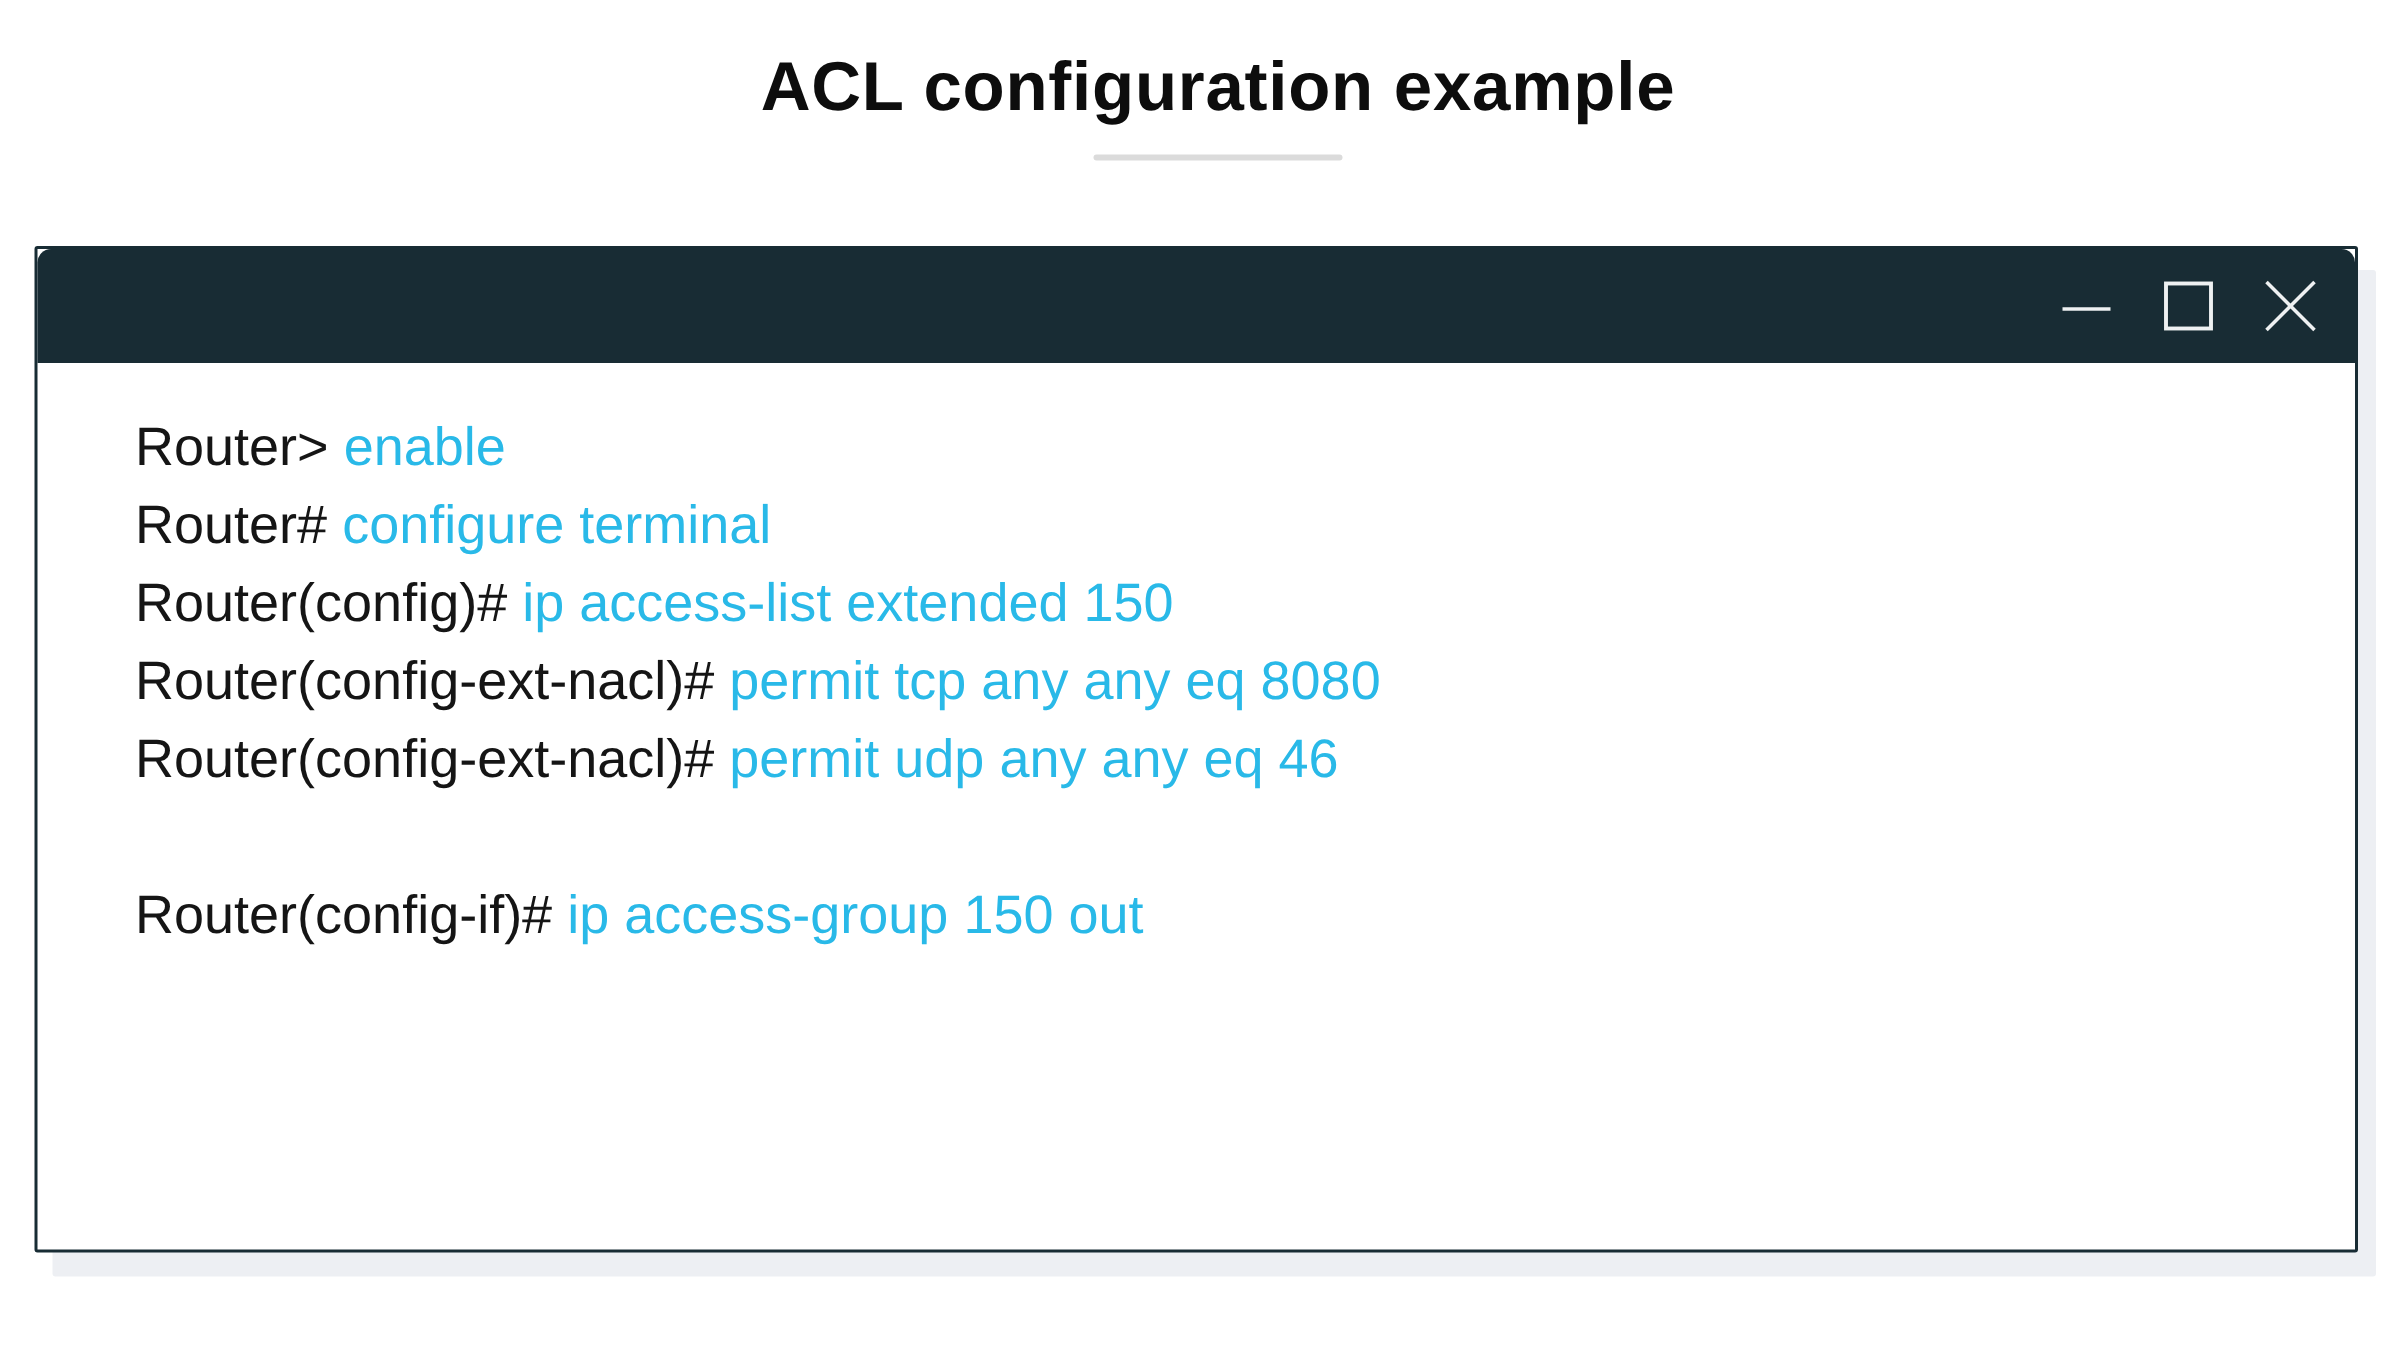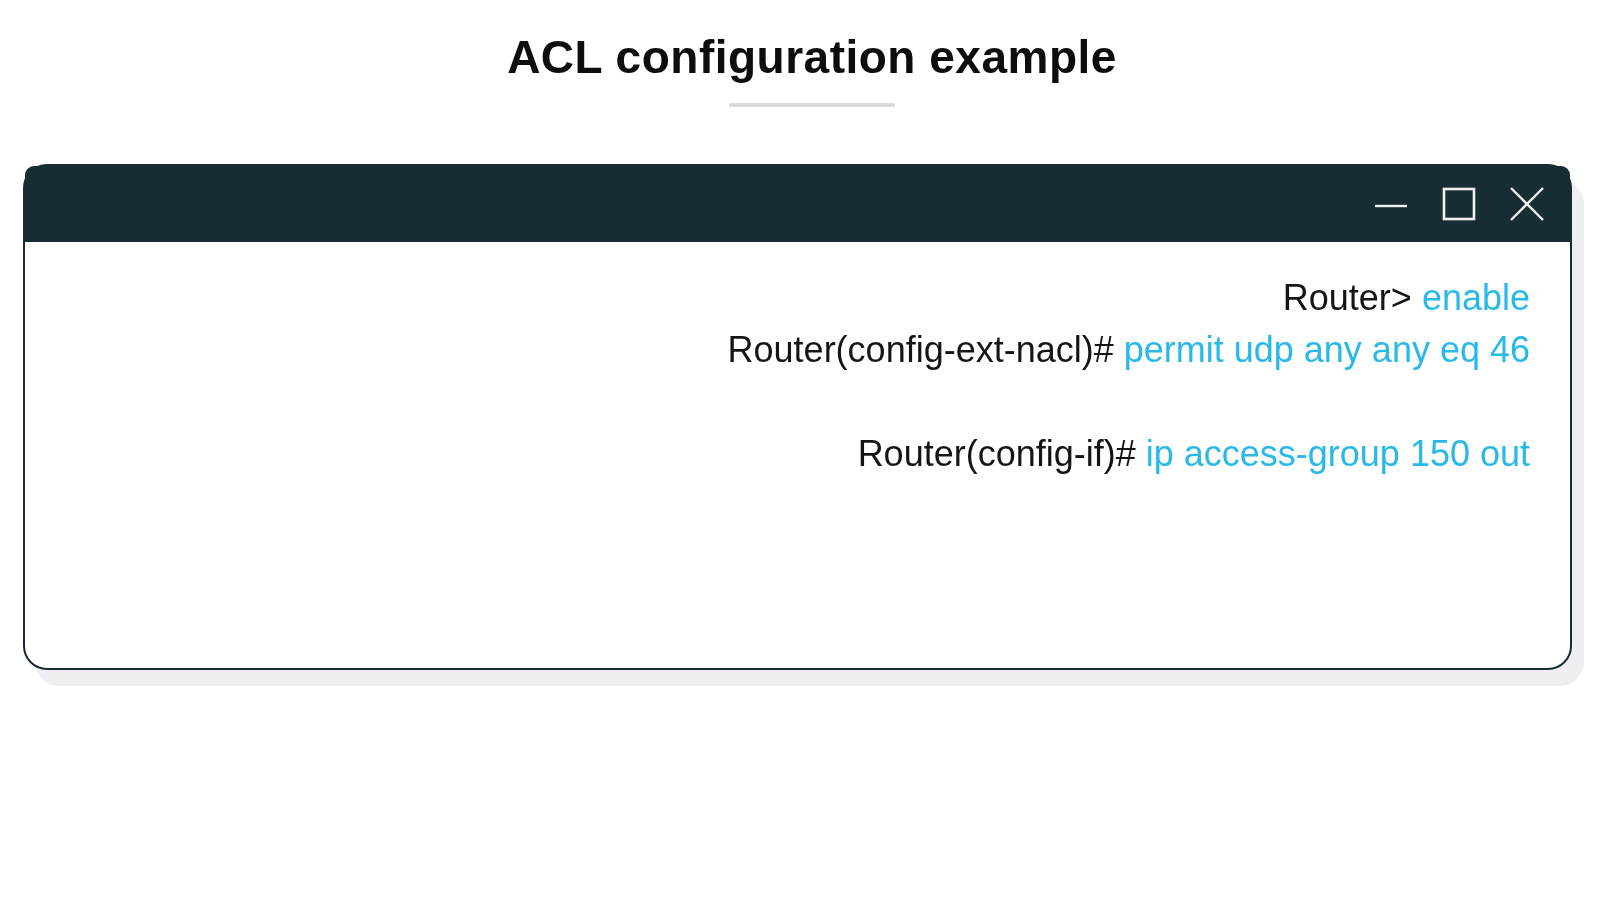--- a/index.html
+++ b/index.html
@@ -34,27 +34,26 @@
     margin: 18px auto 0 auto;
     border-radius: 2px;
   }
 
   
   .window {
     position: absolute;
     left: 23px;
     top: 164px;
     width: 1549px;
-    height: 506px;
+    height: 671px;
     box-sizing: border-box;
     background: #ffffff;
     border: 2px solid var(--titlebar-color, #182c34);
-    border-radius: 24px;
+    border-radius: 2px;
     box-shadow: 12px 16px 0 var(--shadow-color, #edeff3);
-    text-align: right;
   }
   .titlebar {
     height: 76px;
     background: var(--titlebar-color, #182c34);
     border-radius: 9px 9px 0 0;
     display: flex;
     align-items: center;
     justify-content: flex-end;
     padding-right: 24px;
     gap: 30px;
@@ -120,17 +119,20 @@
         <svg width="36" height="36" viewBox="0 0 36 36">
           <line x1="2" y1="2" x2="34" y2="34" stroke="#eef1f2" stroke-width="2.4"></line>
           <line x1="34" y1="2" x2="2" y2="34" stroke="#eef1f2" stroke-width="2.4"></line>
         </svg>
       </span>
     </button>
   </div>
 
   <div class="terminal-body" id="terminal-body">
       <div class="term-line"><span class="prompt">Router&gt;</span> <span class="command">enable</span></div>
+      <div class="term-line"><span class="prompt">Router#</span> <span class="command">configure terminal</span></div>
+      <div class="term-line"><span class="prompt">Router(config)#</span> <span class="command">ip access-list extended 150</span></div>
+      <div class="term-line"><span class="prompt">Router(config-ext-nacl)#</span> <span class="command">permit tcp any any eq 8080</span></div>
       <div class="term-line"><span class="prompt">Router(config-ext-nacl)#</span> <span class="command">permit udp any any eq 46</span></div>
       <div class="term-line"></div>
       <div class="term-line"><span class="prompt">Router(config-if)#</span> <span class="command">ip access-group 150 out</span></div>
     </div>
 </div>
 
 </body></html>

